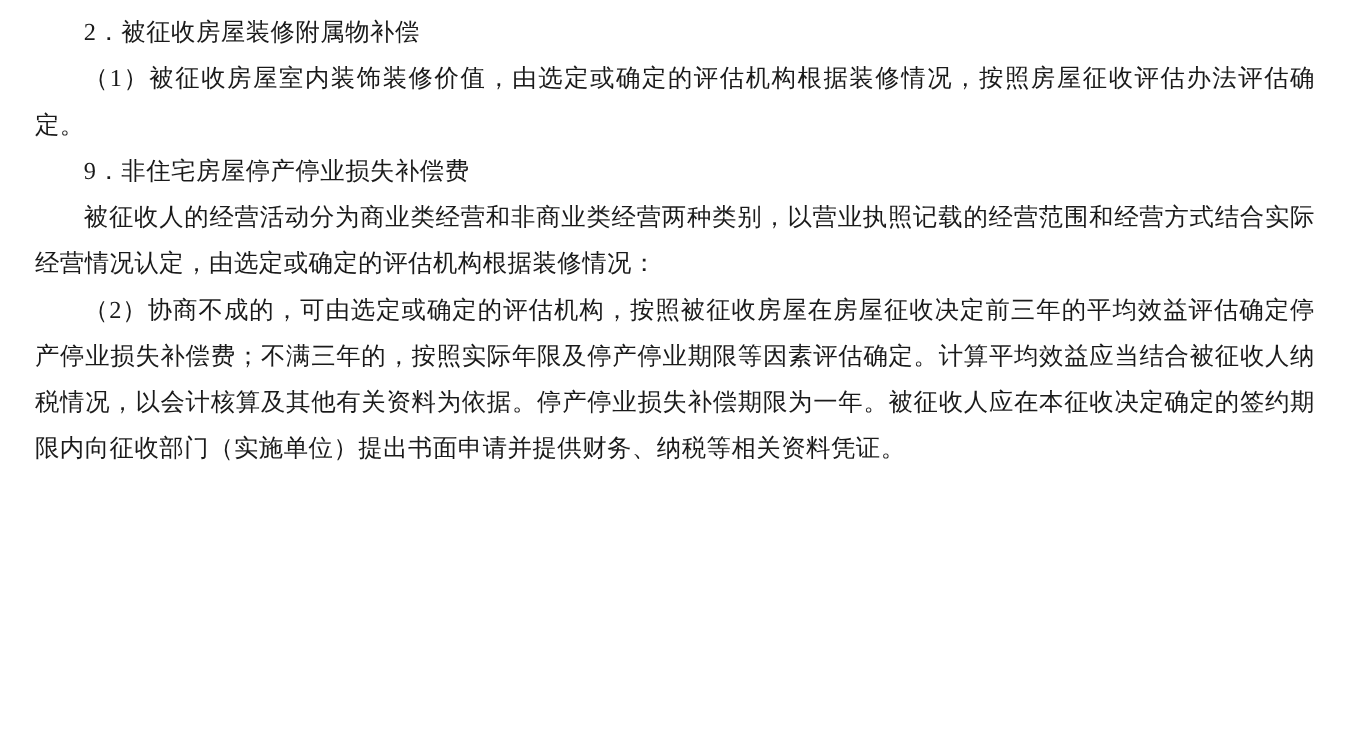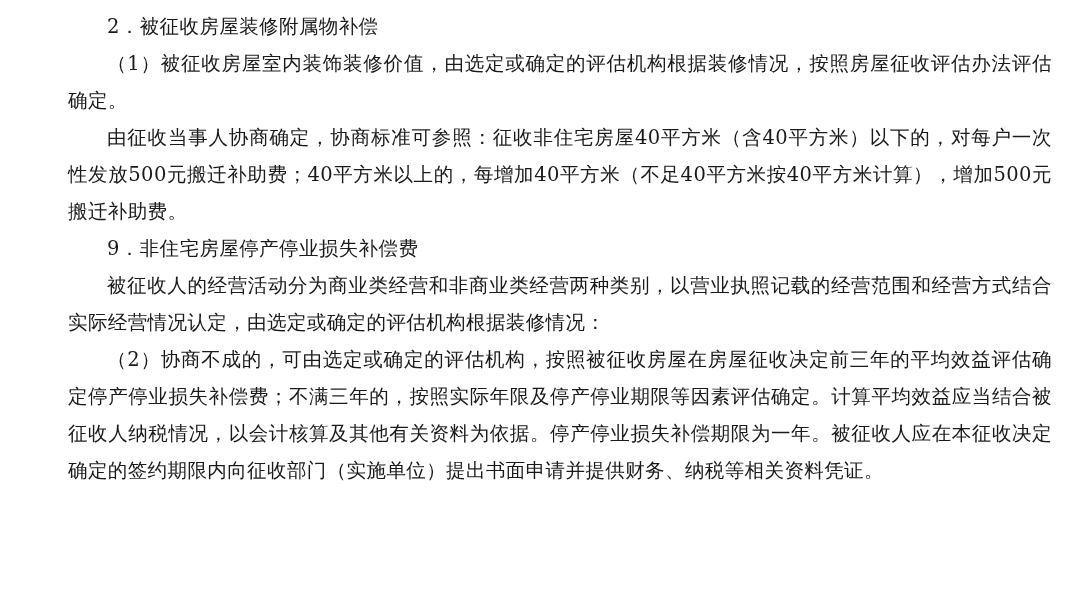--- a/index.html
+++ b/index.html
@@ -11,22 +11,23 @@
     width: 1080px;
     height: 598px;
     font-family: "DejaVu Serif", "Liberation Serif", serif;
     color: #1a1a1a;
     overflow: hidden;
   }
   .page {
     box-sizing: border-box;
     width: 1080px;
     height: 598px;
-    padding: 8px 28px 0 68px;
+    padding: 8px 28px 0 28px;
     background: #ffffff;
+    font-family: Liberation Serif, serif;
   }
   .para {
     font-size: 19.5px;
     line-height: 37px;
     letter-spacing: 0.4px;
     text-align: justify;
     text-justify: inter-ideograph;
     margin: 0;
   }
   .indent-2 {
@@ -35,17 +36,16 @@
   .indent-heading {
     text-indent: 2em;
   }
 </style>
 </head>
 <body>
 
 <div class="page">
   <p class="para indent-heading">2．被征收房屋装修附属物补偿</p>
   <p class="para indent-2">（1）被征收房屋室内装饰装修价值，由选定或确定的评估机构根据装修情况，按照房屋征收评估办法评估确定。</p>
-  <p class="para indent-2">由征收当事人协商确定，协商标准可参照：征收非住宅房屋40平方米（含40平方米）以下的，对每户一次性发放500元搬迁补助费；40平方米以上的，每增加40平方米（不足40平方米按40平方米计算），增加500元搬迁补助费。</p>
   <p class="para indent-heading">9．非住宅房屋停产停业损失补偿费</p>
   <p class="para indent-2">被征收人的经营活动分为商业类经营和非商业类经营两种类别，以营业执照记载的经营范围和经营方式结合实际经营情况认定，由选定或确定的评估机构根据装修情况：</p>
   <p class="para indent-2">（2）协商不成的，可由选定或确定的评估机构，按照被征收房屋在房屋征收决定前三年的平均效益评估确定停产停业损失补偿费；不满三年的，按照实际年限及停产停业期限等因素评估确定。计算平均效益应当结合被征收人纳税情况，以会计核算及其他有关资料为依据。停产停业损失补偿期限为一年。被征收人应在本征收决定确定的签约期限内向征收部门（实施单位）提出书面申请并提供财务、纳税等相关资料凭证。</p>
 </div>
 
 </body></html>

